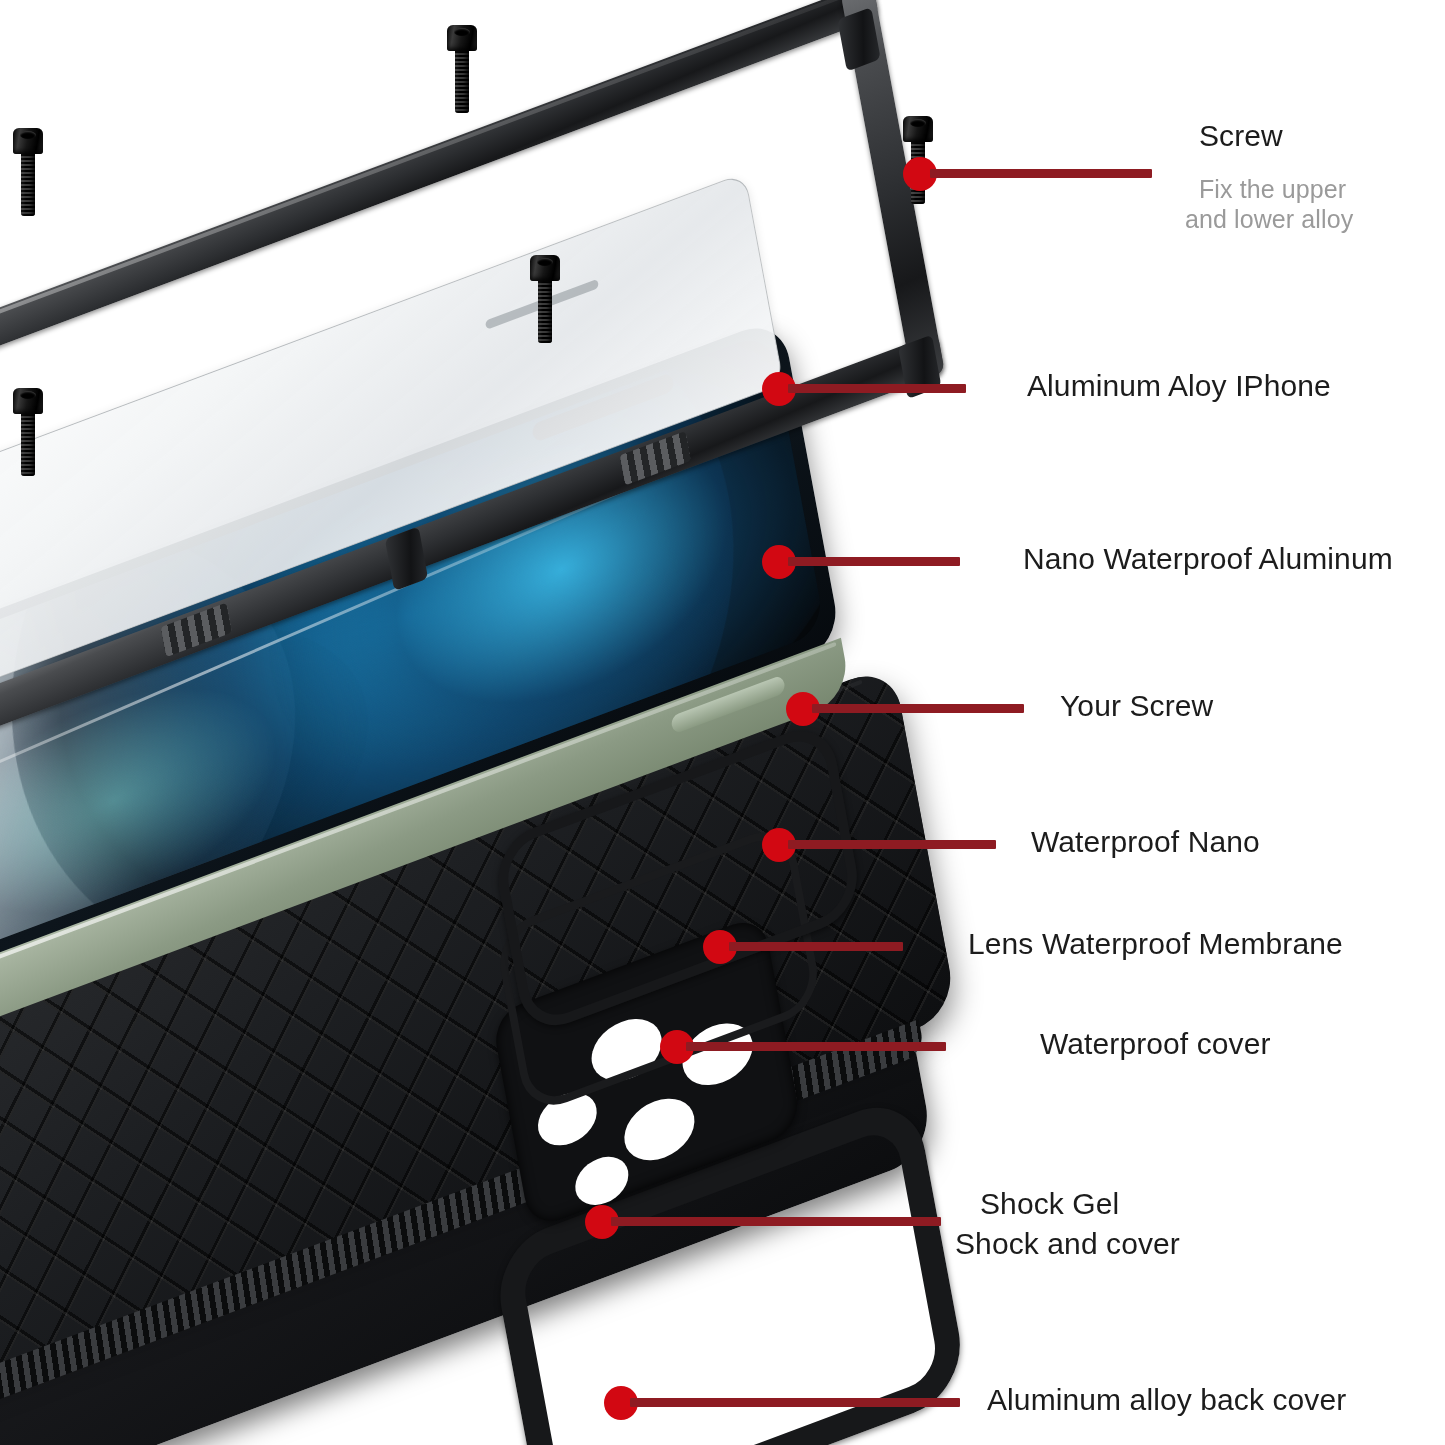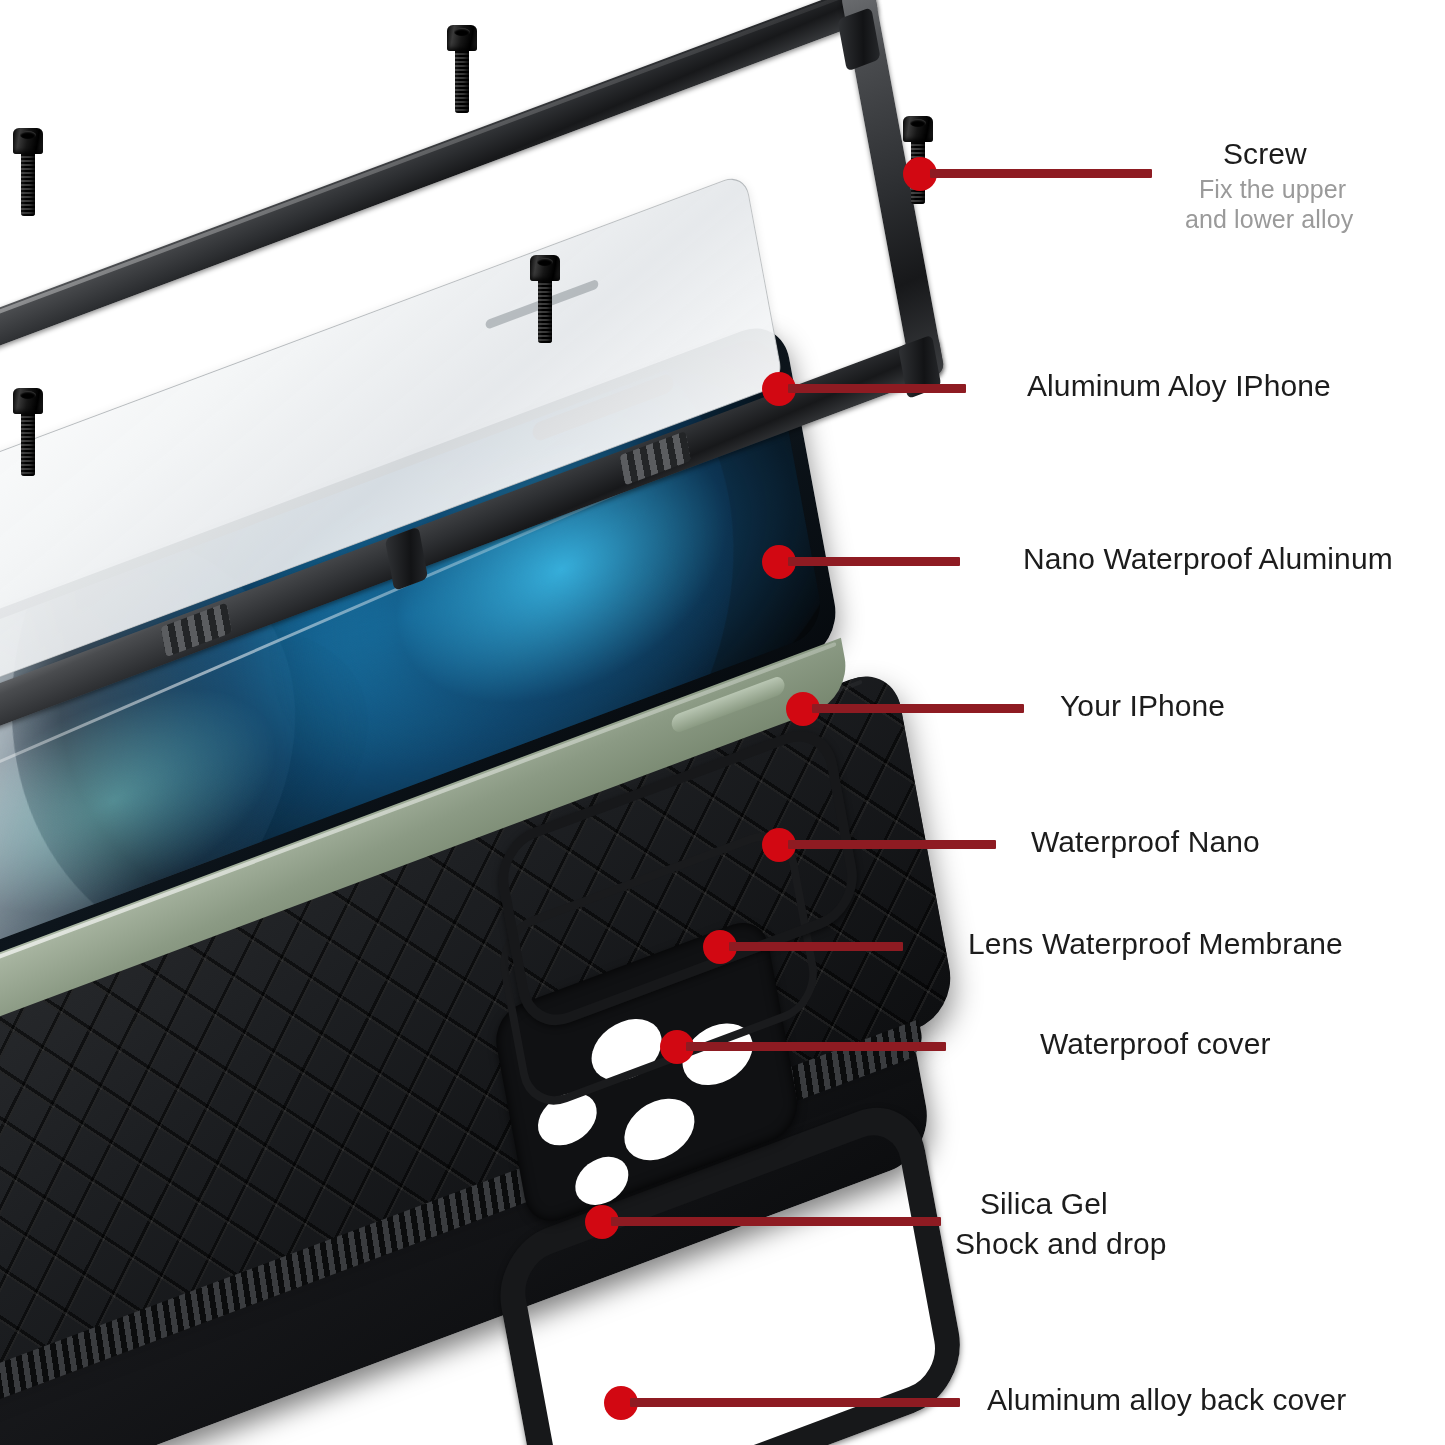--- a/index.html
+++ b/index.html
@@ -188,41 +188,41 @@
     <div class="shaft"></div>
   </div>
   <div class="screw" style="left:903px;top:116px;">
     <div class="head"></div>
     <div class="shaft"></div>
   </div>
 
   <div class="callout" style="left:0;top:0;">
     <div class="lead-dot" style="left:903px;top:157px;"></div>
     <div class="lead-line" style="left:930px;top:169px;width:222px;"></div>
-    <div class="lbl" style="left:1199px;top:136px;margin-left:24px;">Screw</div>
+    <div class="lbl" style="left:1199px;top:118px;">Screw</div>
     <div class="lbl sub" style="left:1199px;top:175px;">Fix the upper</div>
     <div class="lbl sub" style="left:1185px;top:205px;">and lower alloy</div>
   </div>
 
   <div class="callout" style="left:0;top:0;">
     <div class="lead-dot" style="left:762px;top:372px;"></div>
     <div class="lead-line" style="left:788px;top:384px;width:178px;"></div>
     <div class="lbl" style="left:1027px;top:368px;">Aluminum Aloy IPhone</div>
   </div>
 
   <div class="callout" style="left:0;top:0;">
     <div class="lead-dot" style="left:762px;top:545px;"></div>
     <div class="lead-line" style="left:788px;top:557px;width:172px;"></div>
     <div class="lbl" style="left:1023px;top:541px;">Nano Waterproof Aluminum</div>
   </div>
 
   <div class="callout" style="left:0;top:0;">
     <div class="lead-dot" style="left:786px;top:692px;"></div>
     <div class="lead-line" style="left:812px;top:704px;width:212px;"></div>
-    <div class="lbl" style="left:1060px;top:688px;">Your IPhone</div>
+    <div class="lbl" style="left:1060px;top:688px;">Your Screw</div>
   </div>
 
   <div class="callout" style="left:0;top:0;">
     <div class="lead-dot" style="left:762px;top:828px;"></div>
     <div class="lead-line" style="left:788px;top:840px;width:208px;"></div>
     <div class="lbl" style="left:1031px;top:824px;">Waterproof Nano</div>
   </div>
 
   <div class="callout" style="left:0;top:0;">
     <div class="lead-dot" style="left:703px;top:930px;"></div>
@@ -232,22 +232,22 @@
 
   <div class="callout" style="left:0;top:0;">
     <div class="lead-dot" style="left:660px;top:1030px;"></div>
     <div class="lead-line" style="left:686px;top:1042px;width:260px;"></div>
     <div class="lbl" style="left:1040px;top:1026px;">Waterproof cover</div>
   </div>
 
   <div class="callout" style="left:0;top:0;">
     <div class="lead-dot" style="left:585px;top:1205px;"></div>
     <div class="lead-line" style="left:611px;top:1217px;width:330px;"></div>
-    <div class="lbl" style="left:980px;top:1186px;">Silica Gel</div>
-    <div class="lbl" style="left:955px;top:1226px;">Shock and drop</div>
+    <div class="lbl" style="left:980px;top:1186px;">Shock Gel</div>
+    <div class="lbl" style="left:955px;top:1226px;">Shock and cover</div>
   </div>
 
   <div class="callout" style="left:0;top:0;">
     <div class="lead-dot" style="left:604px;top:1386px;"></div>
     <div class="lead-line" style="left:630px;top:1398px;width:330px;"></div>
     <div class="lbl" style="left:987px;top:1382px;">Aluminum alloy back cover</div>
   </div>
 
 </div>
 

